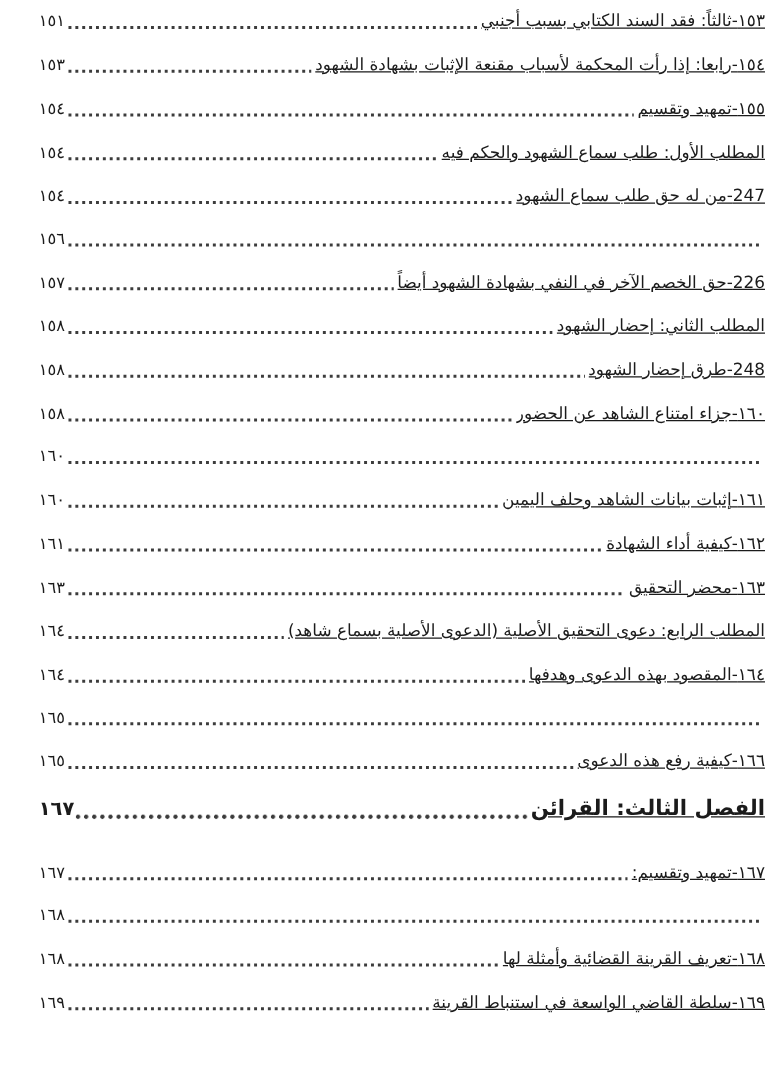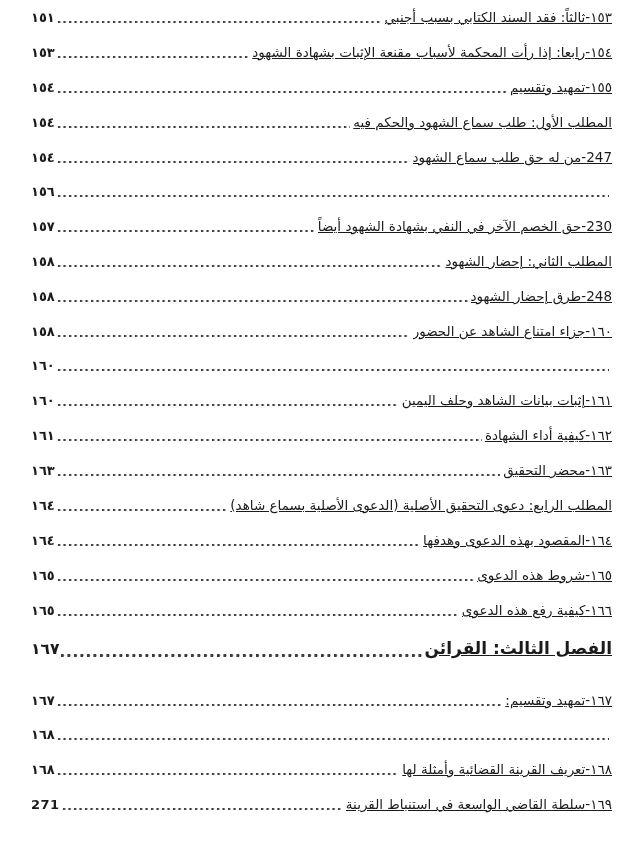--- a/index.html
+++ b/index.html
@@ -37,21 +37,20 @@
     margin:0 3px 4px 2px;
     background-image:radial-gradient(circle at 2px 2px, var(--dot) 1.15px, transparent 1.5px);
     background-size:5.5px 4px;
     background-repeat:repeat-x;
     background-position:left bottom;
   }
   .toc-pagenum{
     flex:0 0 auto;
     font-size:13px;
     letter-spacing:0.5px;
-    font-weight:bold;
   }
   .toc-row.chapter{
     font-weight:bold;
     font-size:17px;
     line-height:26px;
     margin-top:2px;
     margin-bottom:28px;
   }
   .toc-row.chapter .toc-leader{
     height:5px;
@@ -93,21 +92,21 @@
     <div class="toc-row">
       <span class="toc-label">247-من له حق طلب سماع الشهود</span>
       <span class="toc-leader"></span>
       <span class="toc-pagenum">١٥٤</span>
     </div>
     <div class="toc-row">
       <span class="toc-leader"></span>
       <span class="toc-pagenum">١٥٦</span>
     </div>
     <div class="toc-row">
-      <span class="toc-label">230-حق الخصم الآخر في النفي بشهادة الشهود أيضاً</span>
+      <span class="toc-label">226-حق الخصم الآخر في النفي بشهادة الشهود أيضاً</span>
       <span class="toc-leader"></span>
       <span class="toc-pagenum">١٥٧</span>
     </div>
     <div class="toc-row">
       <span class="toc-label">المطلب الثاني: إحضار الشهود</span>
       <span class="toc-leader"></span>
       <span class="toc-pagenum">١٥٨</span>
     </div>
     <div class="toc-row">
       <span class="toc-label">248-طرق إحضار الشهود</span>
@@ -142,21 +141,20 @@
       <span class="toc-label">المطلب الرابع: دعوى التحقيق الأصلية (الدعوى الأصلية بسماع شاهد)</span>
       <span class="toc-leader"></span>
       <span class="toc-pagenum">١٦٤</span>
     </div>
     <div class="toc-row">
       <span class="toc-label">١٦٤-المقصود بهذه الدعوى وهدفها</span>
       <span class="toc-leader"></span>
       <span class="toc-pagenum">١٦٤</span>
     </div>
     <div class="toc-row">
-      <span class="toc-label">١٦٥-شروط هذه الدعوى</span>
       <span class="toc-leader"></span>
       <span class="toc-pagenum">١٦٥</span>
     </div>
     <div class="toc-row">
       <span class="toc-label">١٦٦-كيفية رفع هذه الدعوى</span>
       <span class="toc-leader"></span>
       <span class="toc-pagenum">١٦٥</span>
     </div>
     <div class="toc-row chapter">
       <span class="toc-label">الفصل الثالث: القرائن</span>
@@ -173,15 +171,15 @@
       <span class="toc-pagenum">١٦٨</span>
     </div>
     <div class="toc-row">
       <span class="toc-label">١٦٨-تعريف القرينة القضائية وأمثلة لها</span>
       <span class="toc-leader"></span>
       <span class="toc-pagenum">١٦٨</span>
     </div>
     <div class="toc-row">
       <span class="toc-label">١٦٩-سلطة القاضي الواسعة في استنباط القرينة</span>
       <span class="toc-leader"></span>
-      <span class="toc-pagenum">271</span>
+      <span class="toc-pagenum">١٦٩</span>
     </div>
   </main>
 
 </body></html>

